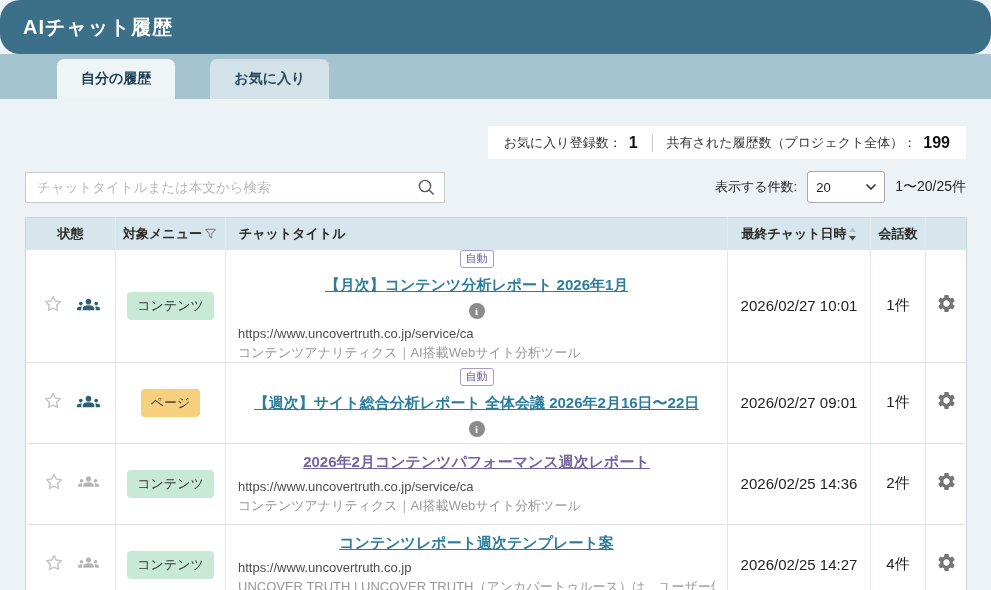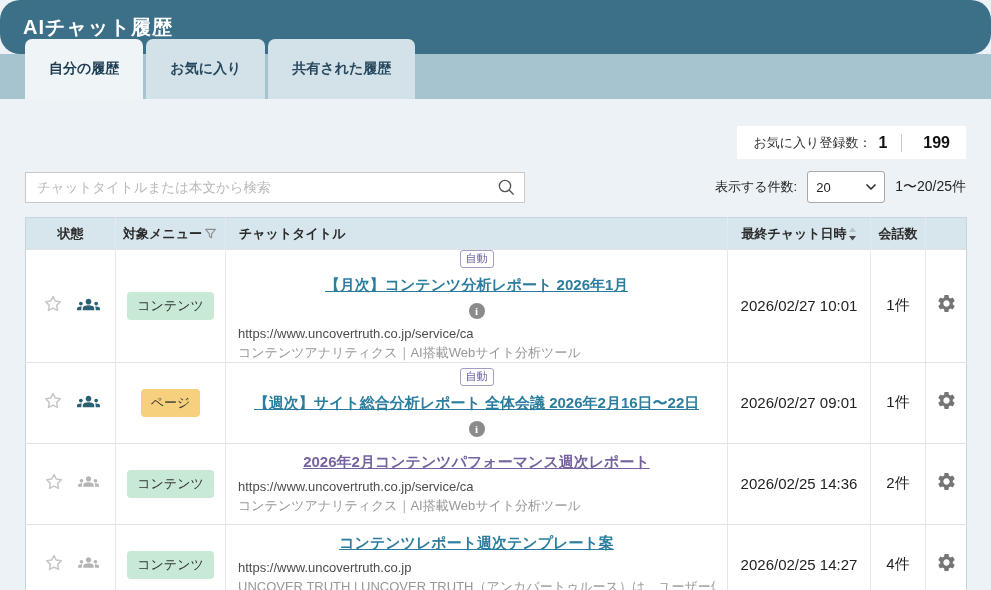--- a/index.html
+++ b/index.html
@@ -20,41 +20,41 @@
   }
 
   
   .tabbar {
     height:45px; background:#a6c3d0;
     display:flex; align-items:flex-end; padding-left:25px;
     box-sizing:border-box;
   }
   .tab {
     height:40px; display:flex; align-items:center;
-    padding:10px 24px; margin-right:3px;
+    padding:0 24px; margin-right:3px;
     background:#d3e1e8; border-radius:7px 7px 0 0;
     font-size:14px; font-weight:bold; color:#26485e;
-    cursor:pointer; white-space:nowrap;
+    cursor:pointer; white-space:nowrap;margin-left:32px;
   }
   .tab.active { background:#eff5f7; color:#1c3c52; }
 
   
   .content { padding:0 25px; box-sizing:border-box; }
 
   .stats-row { display:flex; justify-content:flex-end; margin-top:27px; }
   .stats-box {
     background:#ffffff; height:33px; display:flex; align-items:center;
     padding:0 16px;
   }
   .stat { display:flex; align-items:center; font-size:13px; color:#333; white-space:nowrap; }
   .stat .num { font-size:16px; font-weight:bold; color:#111; margin-left:7px; }
   .stat-divider { width:1px; height:18px; background:#c9c9c9; margin:0 14px; }
 
   .controls-row { display:flex; align-items:center; margin-top:12px; }
-  .searchbox { position:relative; width:500px; }
+  .searchbox { position:relative; width:420px; }
   .searchbox input {
     width:100%; height:31px; box-sizing:border-box;
     border:1px solid #c9c9c9; background:#fff;
     padding:0 36px 0 11px; font-size:13.5px; color:#333;
     font-family:"Liberation Sans", sans-serif; outline:none;
   }
   .searchbox input::placeholder { color:#b8b8b8; }
   .search-icon { position:absolute; right:9px; top:6px; pointer-events:auto; cursor:pointer; }
 
   .display-controls { margin-left:auto; display:flex; align-items:center; gap:10px; }
@@ -133,33 +133,33 @@
 </head>
 <body>
 
 <div class="app-header">
   <h1 class="title">AIチャット履歴</h1>
 </div>
 
 <div class="tabbar">
   <div class="tab active">自分の履歴</div>
   <div class="tab">お気に入り</div>
-  <div class="tab">共有された履歴</div>
 </div>
 
 <div class="content">
 
   <div class="stats-row">
     <div class="stats-box">
       <div class="stat">
         <span>お気に入り登録数：</span>
         <span class="num">1</span>
       </div>
       <div class="stat-divider"></div>
       <div class="stat">
+        <span>共有された履歴数（プロジェクト全体）：</span>
         <span class="num">199</span>
       </div>
     </div>
   </div>
 
   <div class="controls-row">
     <div class="searchbox">
       <input type="text" placeholder="チャットタイトルまたは本文から検索" style="">
       <span class="search-icon">
         <svg width="19" height="19" viewBox="0 0 19 19" fill="none">

